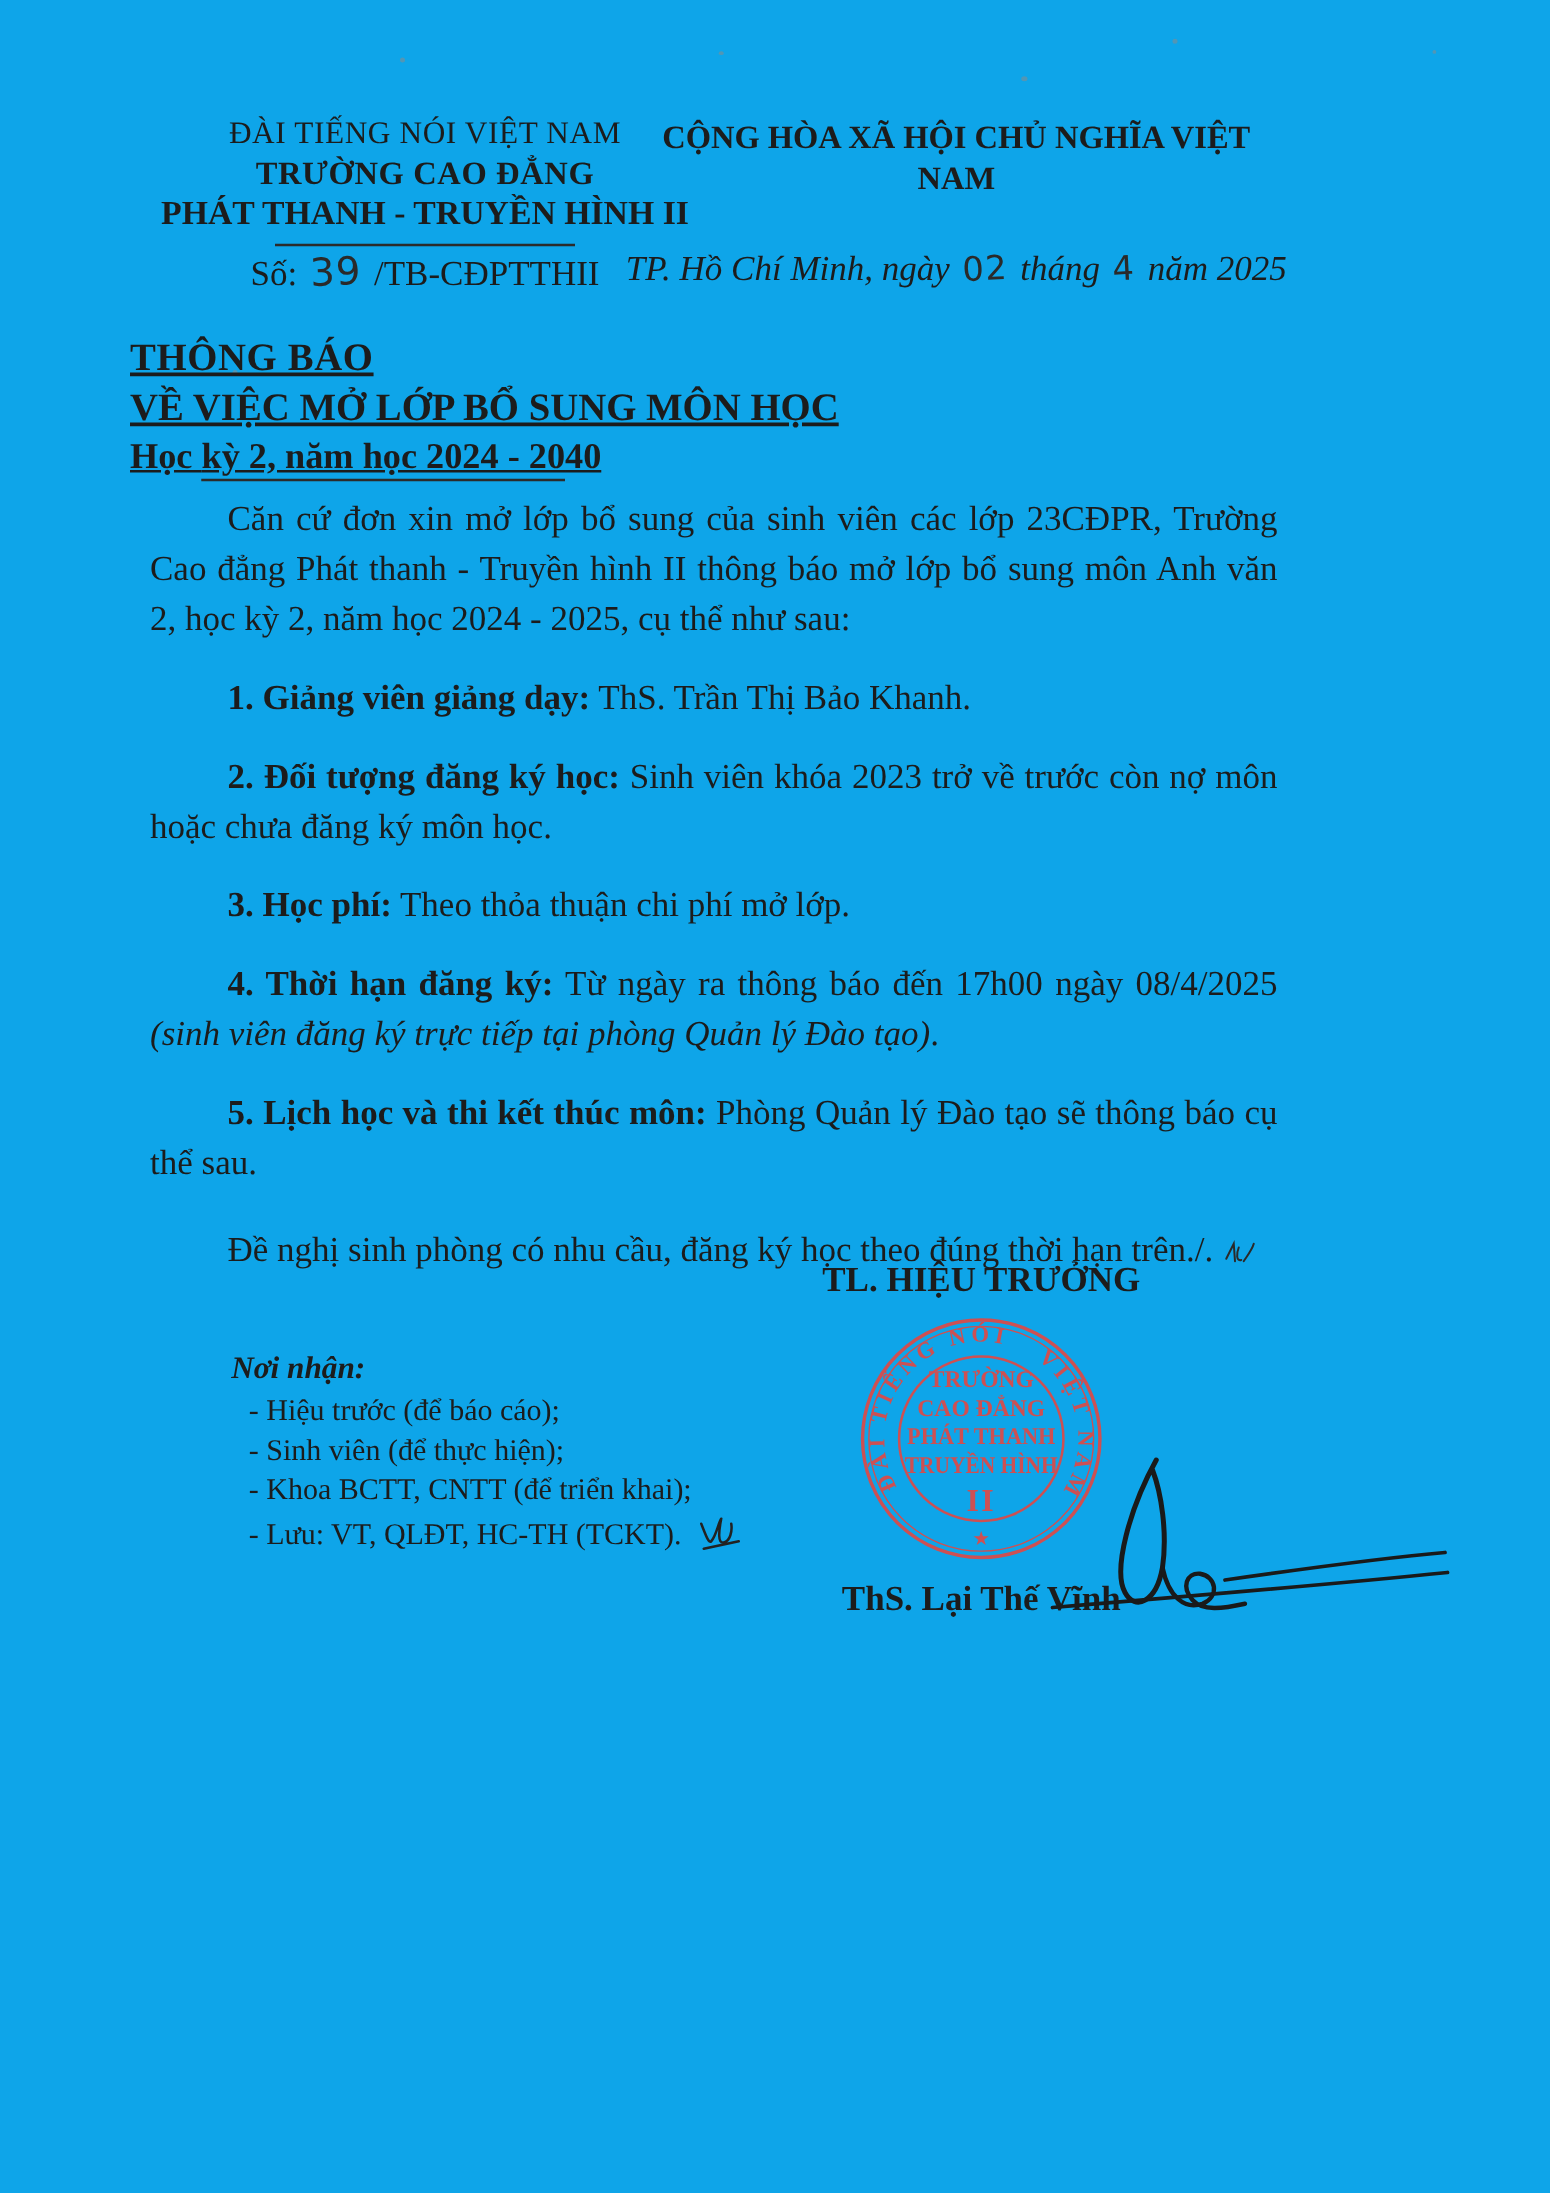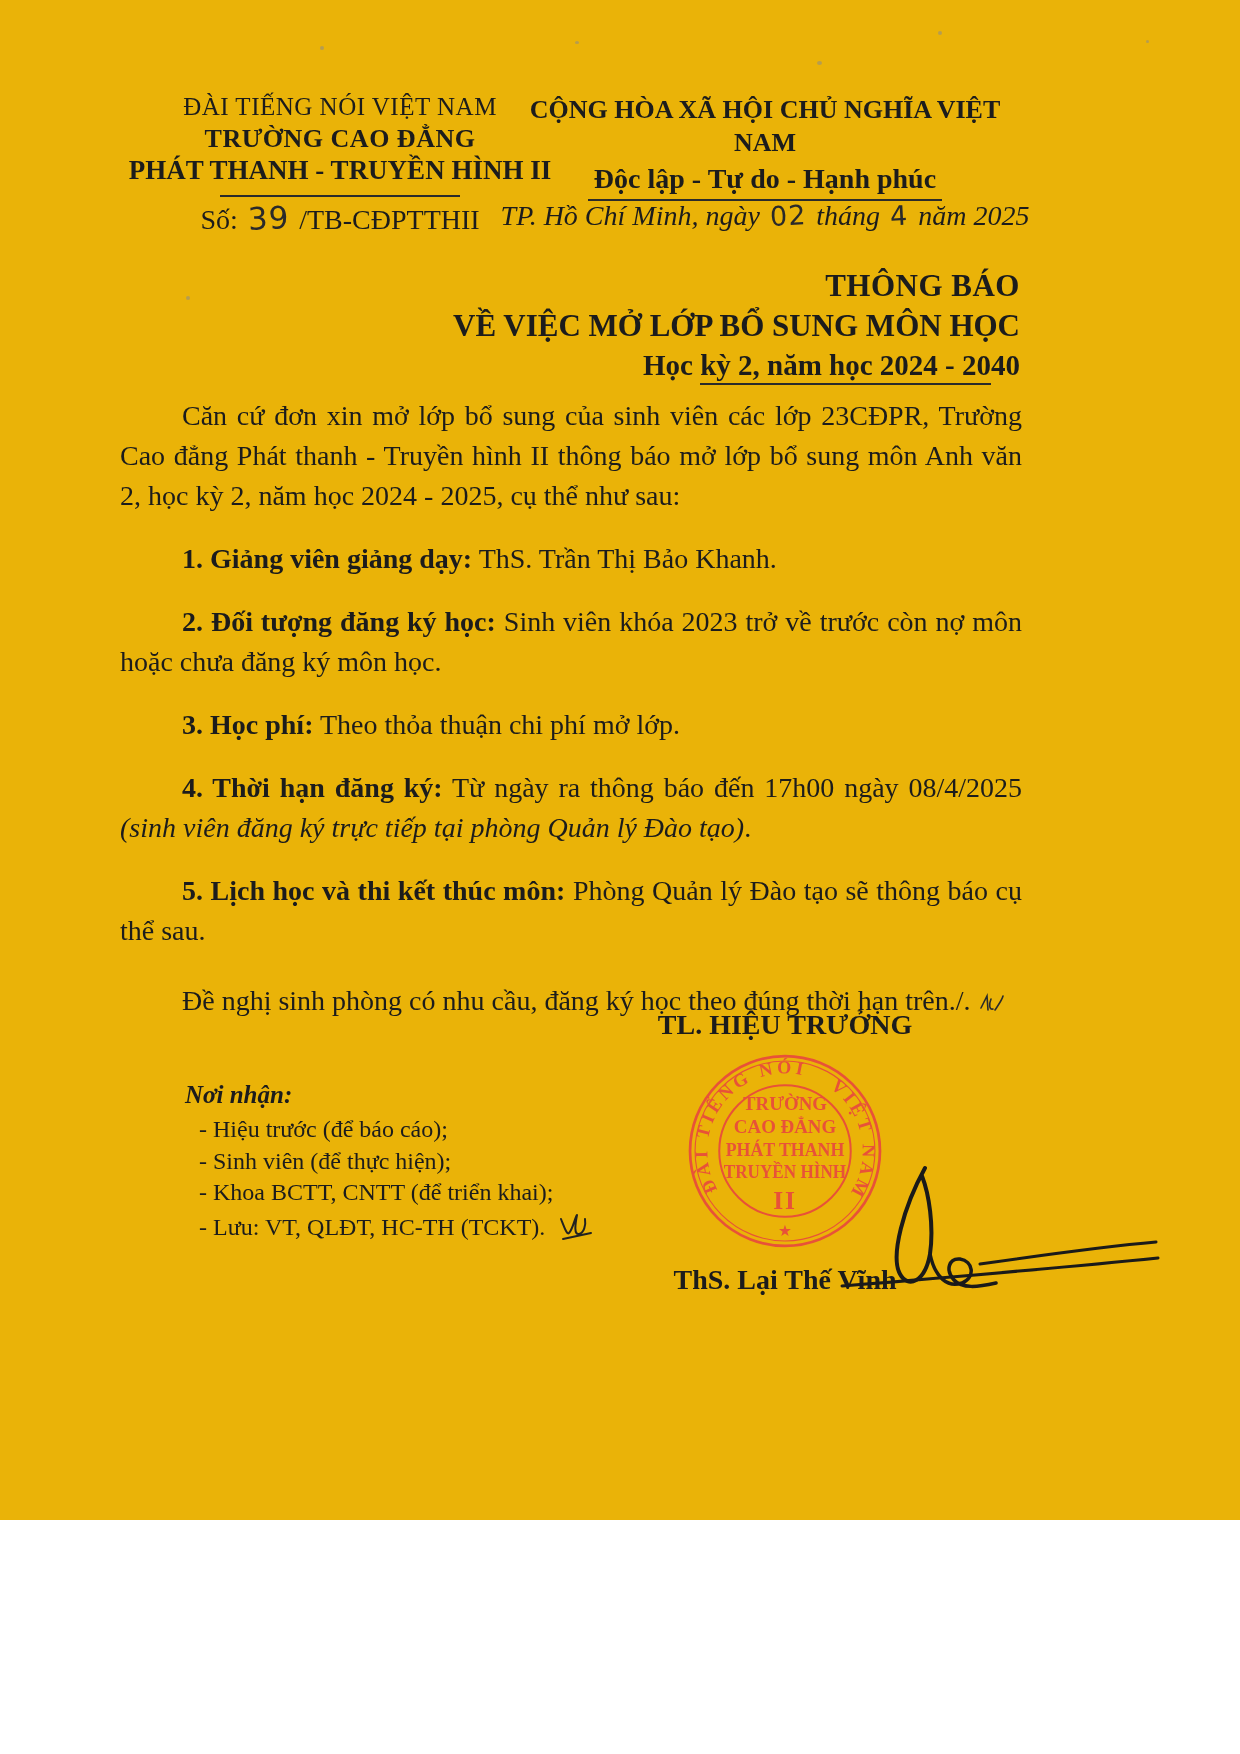--- a/index.html
+++ b/index.html
@@ -1,39 +1,39 @@
 <!DOCTYPE html>
 <html><head>
 <meta charset="utf-8">
 <style>
   html,body{margin:0;padding:0;background:#ffffff;}
   .page{
     position:relative;
-    width:1240px;height:1520px;
-    background:#eab308;
+    width:1240px;height:1754px;
+    background:#0ea5e9;
     font-family:"Liberation Serif", serif;
     color:#1c1c1c;
     overflow:hidden;
   }
   
   .hdr-left{position:absolute;left:60px;top:92px;width:560px;text-align:center;line-height:1.22;}
   .hdr-left .l1{font-size:25px;letter-spacing:.5px;}
   .hdr-left .l2{font-size:26px;font-weight:bold;letter-spacing:.5px;}
   .hdr-left .l3{font-size:27px;font-weight:bold;}
   .hdr-left .rule{width:240px;height:2px;background:#2b2b2b;margin:8px auto 0 auto;}
   .hdr-right{position:absolute;left:500px;top:94px;width:530px;text-align:center;line-height:1.25;}
   .hdr-right .l1{font-size:26px;font-weight:bold;}
   .hdr-right .l2{display:inline-block;font-size:28px;font-weight:bold;border-bottom:2px solid #2b2b2b;padding:0 6px 3px 6px;margin-top:2px;}
   
   .ref{position:absolute;left:60px;top:200px;width:560px;text-align:center;font-size:28px;}
   .dateline{position:absolute;left:500px;top:200px;width:530px;text-align:center;font-size:28px;font-style:italic;}
   .hand{font-family:"DejaVu Sans", sans-serif;font-style:normal;display:inline-block;transform:rotate(-3deg);font-size:27px;color:#2a2a2a;letter-spacing:1px;padding:0 3px;}
   .hand-big{font-size:31px;}
   
-  .title{position:absolute;left:120px;top:266px;width:900px;text-align:right;line-height:1.3;}
+  .title{position:absolute;left:104px;top:266px;width:900px;text-align:left;line-height:1.3;text-decoration:underline;}
   .title .t1{font-size:31px;font-weight:bold;letter-spacing:.5px;}
   .title .t2{font-size:31px;font-weight:bold;}
   .title .t3{font-size:29px;font-weight:bold;}
   .title .t3 .u{border-bottom:2px solid #2b2b2b;padding-bottom:2px;margin-top:32px;}
   
   .bodytxt{position:absolute;left:120px;top:396px;width:902px;font-size:28px;line-height:1.43;text-align:justify;}
   .bodytxt p{margin:0 0 0 0;text-indent:62px;}
   .bodytxt p + p{margin-top:23px;}
   .bodytxt .closing{margin-top:30px;}
   .mark-svg{vertical-align:-6px;margin-left:4px;}
@@ -67,21 +67,20 @@
 
   <div class="hdr-left">
     <div class="l1">ĐÀI TIẾNG NÓI VIỆT NAM</div>
     <div class="l2">TRƯỜNG CAO ĐẲNG</div>
     <div class="l3">PHÁT THANH - TRUYỀN HÌNH II</div>
     <div class="rule"></div>
   </div>
 
   <div class="hdr-right">
     <div class="l1">CỘNG HÒA XÃ HỘI CHỦ NGHĨA VIỆT NAM</div>
-    <div class="l2">Độc lập - Tự do - Hạnh phúc</div>
   </div>
 
   <div class="ref">
     <span>Số:</span>
     <span class="hand hand-big">39</span>
     <span>/TB-CĐPTTHII</span>
   </div>
 
   <div class="dateline">
     <span>TP. Hồ Chí Minh, ngày</span>

